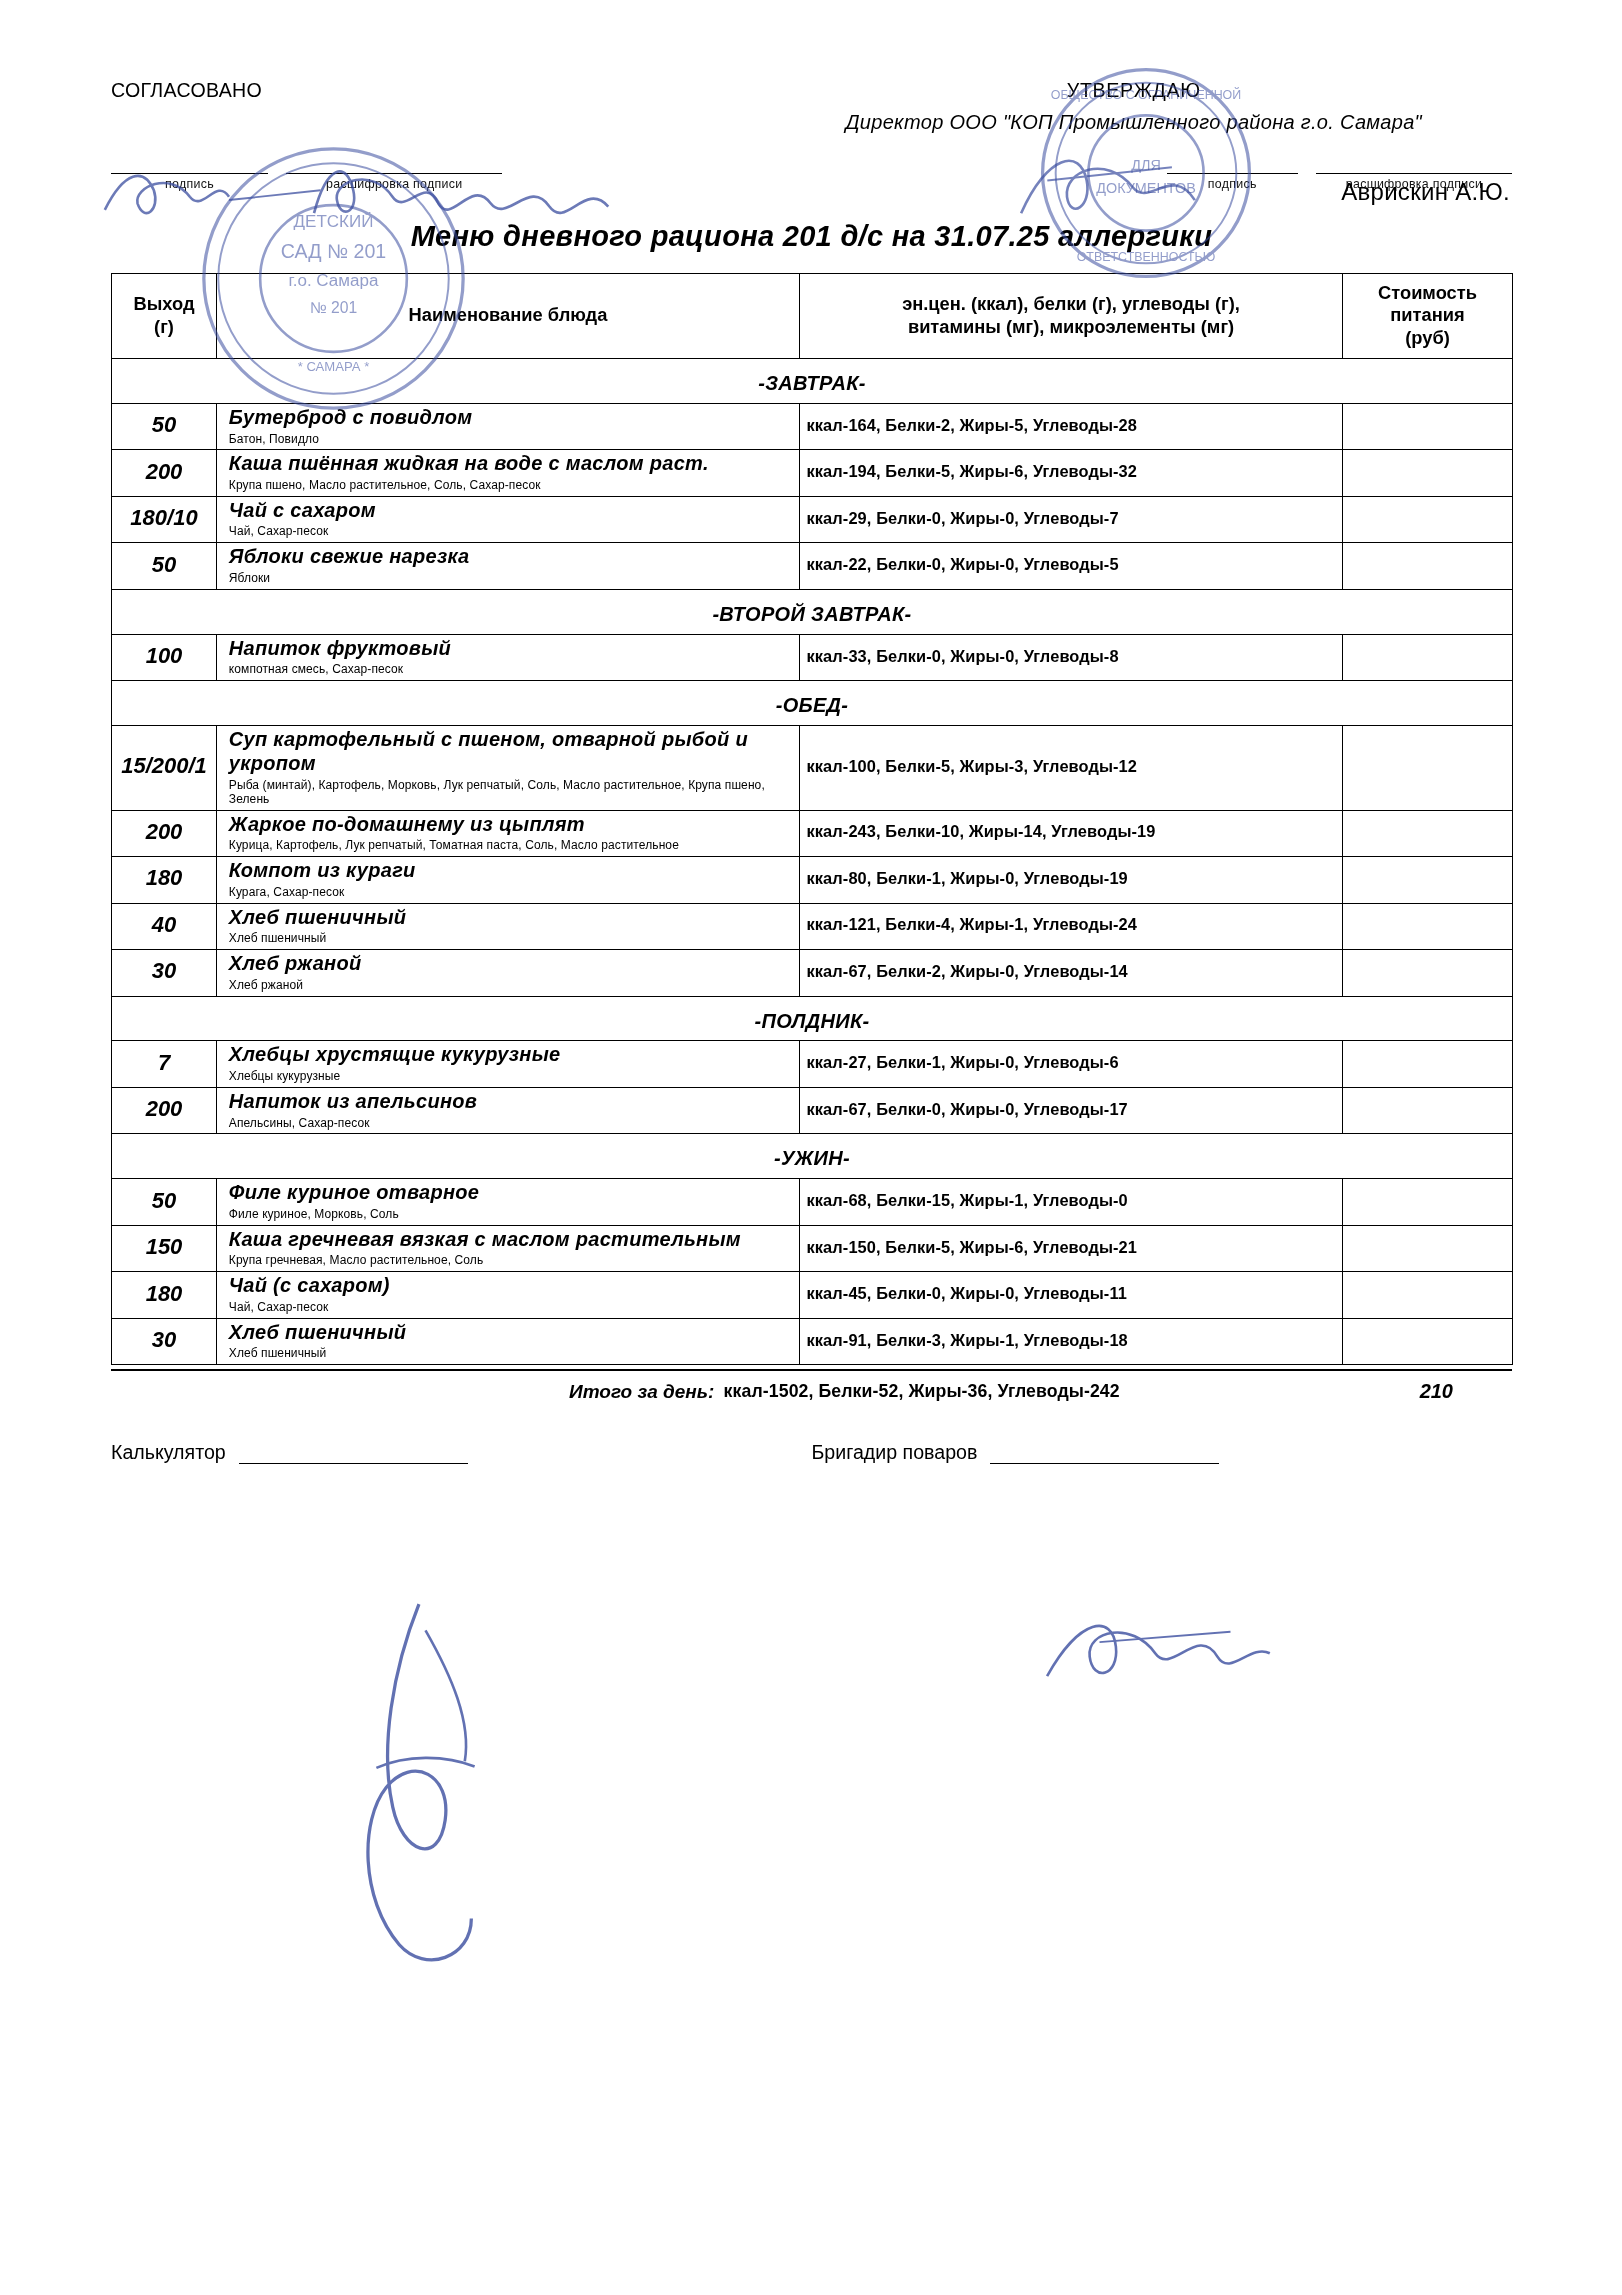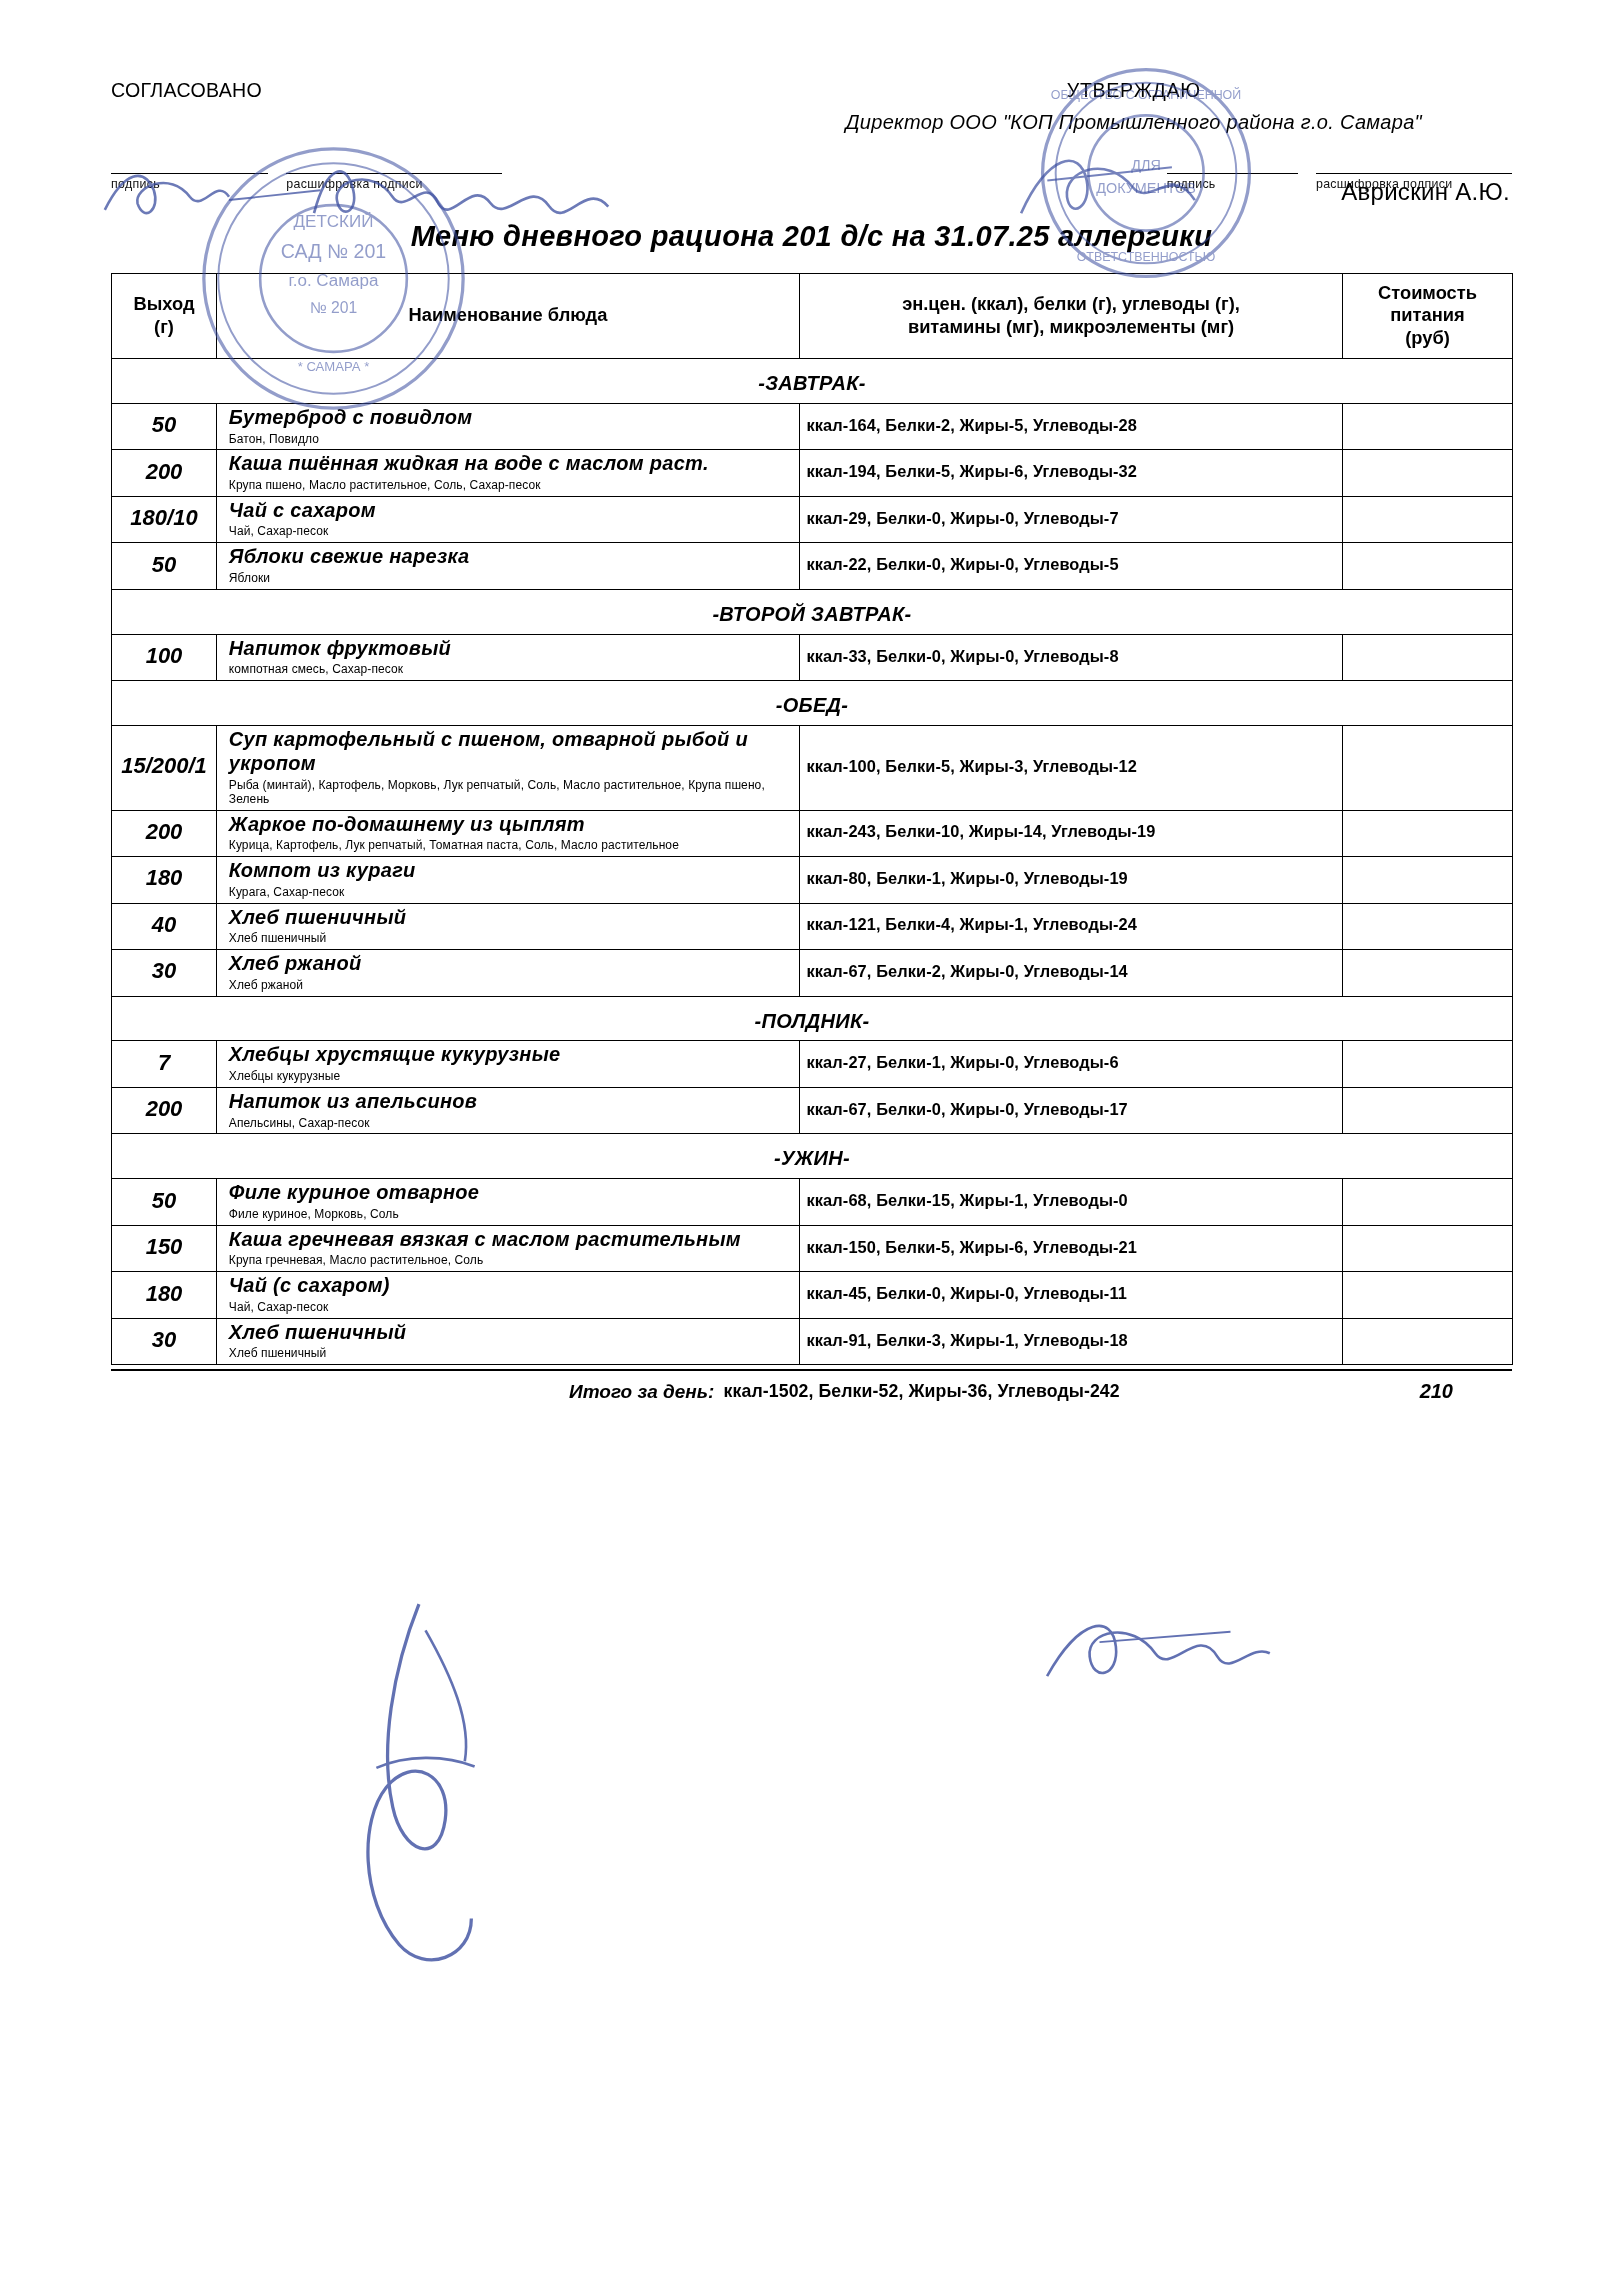--- a/index.html
+++ b/index.html
@@ -59,21 +59,21 @@
     display: flex;
     gap: 18.3px;
   }
   .sign-right {
     width: 54%;
     display: flex;
     gap: 18.3px;
     justify-content: flex-end;
   }
   .sign-item {
-    text-align: left;
+    text-align: center;
   }
   .sign-rule {
     border-bottom: 1.3px solid #000;
     height: 1.3px;
   }
   .sign-cap {
     font-size: 12.4px;
     margin-top: 2.6px;
     letter-spacing: 0.3px;
     color: #111;
@@ -473,20 +473,30 @@
   </table>
 
   <div class="totals-rule"></div>
 
   <div class="totals">
     <div class="lbl">Итого за день:</div>
     <div class="val">ккал-1502, Белки-52, Жиры-36, Углеводы-242</div>
     <div class="sum">210</div>
   </div>
 
+  <div class="footer">
+    <div class="f-left">
+      <div>Калькулятор</div>
+      <div class="rule"></div>
+    </div>
+    <div class="f-right">
+      <div>Бригадир поваров</div>
+      <div class="rule"></div>
+    </div>
+  </div>
 
   <div class="stamp" style="left:196px; top:141px;">
     <svg width="275" height="275" viewBox="0 0 420 420">
       <circle cx="210" cy="210" r="198" class="ink" stroke-width="5"></circle>
       <circle cx="210" cy="210" r="176" class="ink" stroke-width="3"></circle>
       <circle cx="210" cy="210" r="112" class="ink" stroke-width="4"></circle>
       <text class="ink-text" font-size="26" font-family="Liberation Sans, sans-serif" x="210" y="132" text-anchor="middle">ДЕТСКИЙ</text>
       <text class="ink-text" font-size="30" font-family="Liberation Sans, sans-serif" x="210" y="178" text-anchor="middle">САД № 201</text>
       <text class="ink-text" font-size="26" font-family="Liberation Sans, sans-serif" x="210" y="222" text-anchor="middle">г.о. Самара</text>
       <text class="ink-text" font-size="24" font-family="Liberation Sans, sans-serif" x="210" y="262" text-anchor="middle">№ 201</text>

